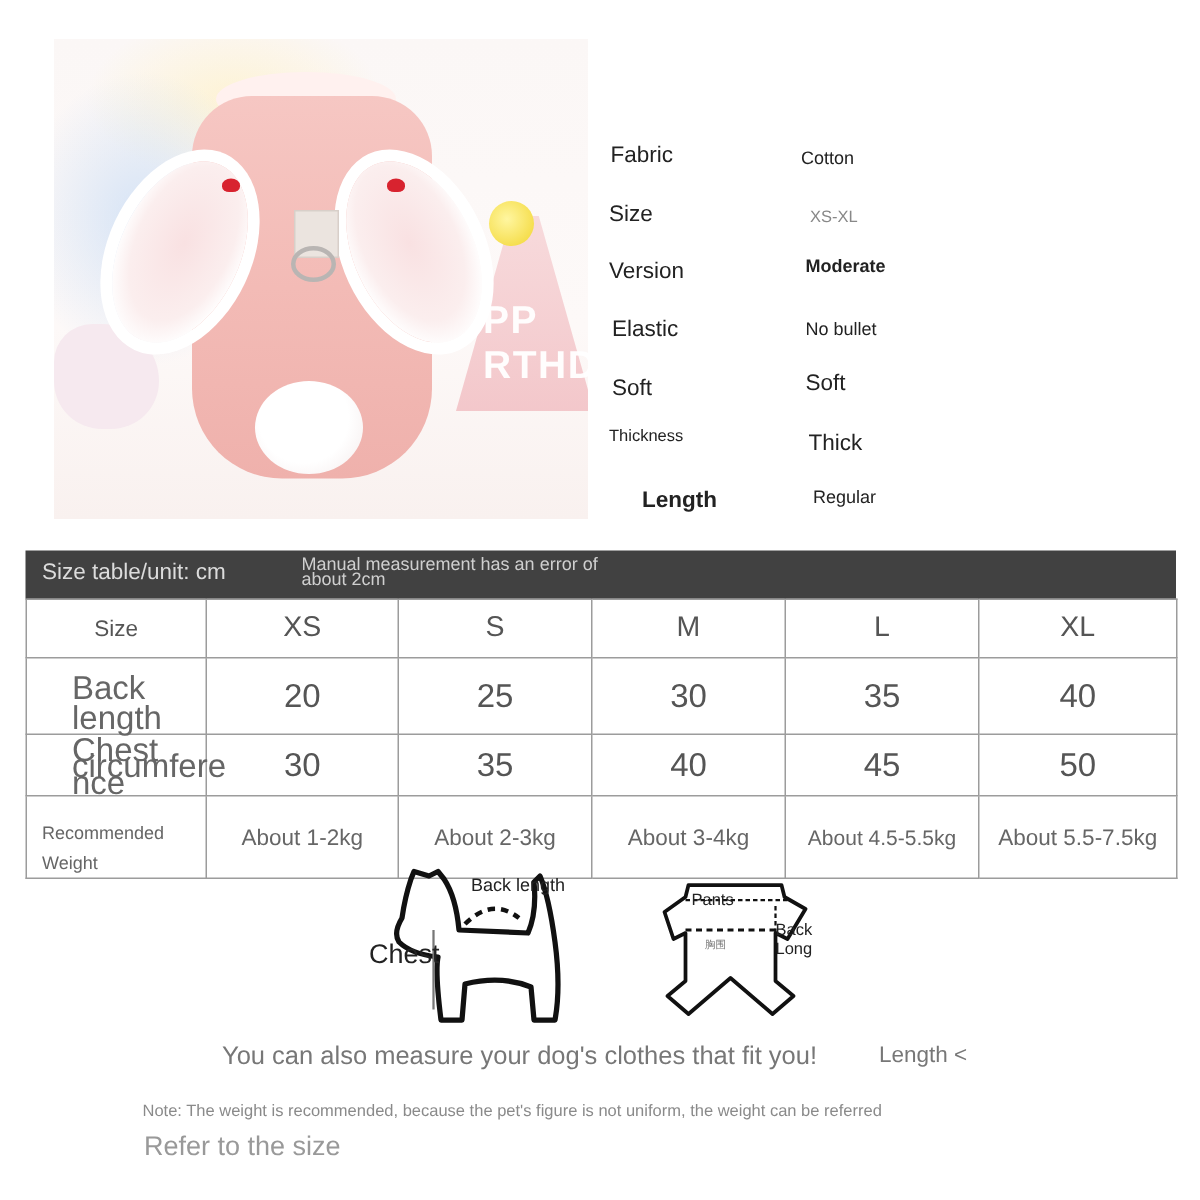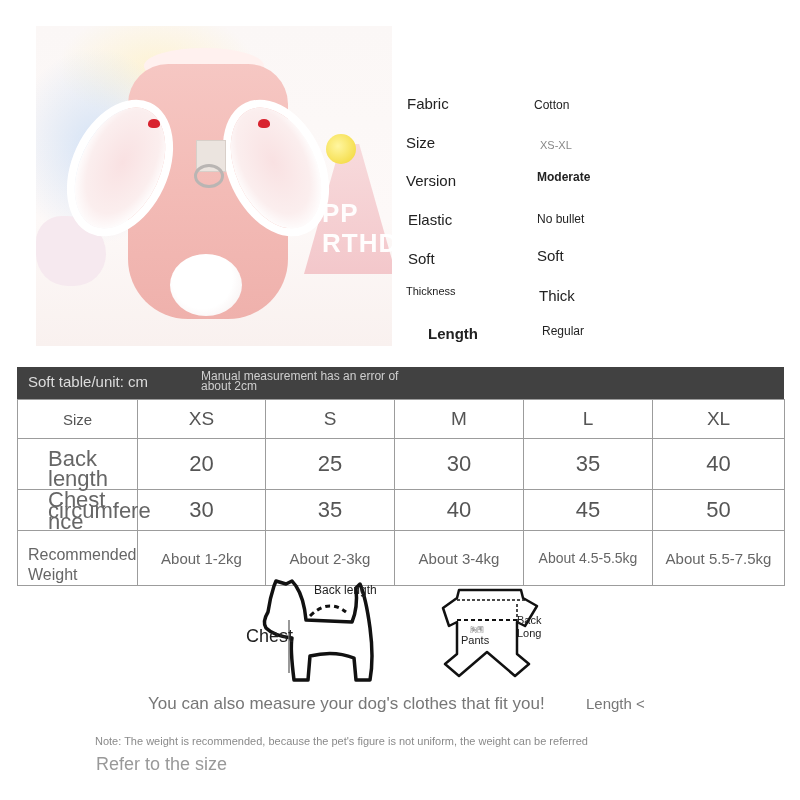--- a/index.html
+++ b/index.html
@@ -74,21 +74,21 @@
   .table-head .note { position: absolute; left: 184px; top: 4px; font-size: 12px; line-height: 10px; color: #cfcfcf; width: 220px; }
   table { border-collapse: collapse; width: 767px; table-layout: fixed; }
   td { border: 1.5px solid #9c9c9c; text-align: center; vertical-align: middle; color: #555; }
   tr.r-size td { height: 39px; font-size: 19px; }
   tr.r-size td.rowhead { font-size: 15px; color: #555; }
   tr.r-back td { height: 43px; font-size: 22px; }
   tr.r-chest td { height: 41px; font-size: 22px; }
   tr.r-weight td { height: 40px; font-size: 15px; color: #666; }
   tr.r-weight td.small { font-size: 14px; }
   td.rowhead { font-size: 11px; color: #666; text-align: left; padding-left: 30px; line-height: 11px; }
-  td.rowhead.w { padding-left: 10px; font-size: 16px; line-height: 20px; padding-top: 14px; }
+  td.rowhead.w { padding-left: 10px; font-size: 12px; line-height: 20px; padding-top: 14px; }
   td.rowhead.bk { line-height: 20px; padding-top: 10px; }
 
   
   .diagram { position: absolute; }
   .diag-text { position: absolute; white-space: nowrap; color: #222; }
 
   
   .tagline { position: absolute; left: 148px; top: 694px; font-size: 17px; color: #777; white-space: nowrap; }
   .length-link { position: absolute; left: 586px; top: 695px; font-size: 15px; color: #777; white-space: nowrap; }
   .note-text { position: absolute; left: 95px; top: 735px; font-size: 11px; color: #8a8a8a; white-space: nowrap; }
@@ -132,21 +132,21 @@
 
   <span class="spec-label" style="left:406px;top:285px;font-size:11px;">Thickness</span>
   <span class="spec-value big" style="left:512px;top:287px;">Thick</span>
 
   <span class="spec-label" style="left:428px;top:325px;font-weight:bold;">Length</span>
   <span class="spec-value" style="left:515px;top:324px;">Regular</span>
 </div>
 
 <div class="size-table">
   <div class="table-head">
-    <span class="title">Soft table/unit: cm</span>
+    <span class="title">Size table/unit: cm</span>
     <span class="note">Manual measurement has an error of about 2cm</span>
   </div>
   <table>
     <colgroup>
       <col style="width:120px">
         <col style="width:128px">
         <col style="width:129px">
         <col style="width:129px">
         <col style="width:129px">
         <col style="width:132px">
@@ -206,21 +206,21 @@
   <span class="diag-text" style="left:2px;top:48px;font-size:18px;">Chest</span>
 </div>
 
 <div class="diagram" style="left:437px;top:584px;width:110px;height:96px;">
   <svg width="110" height="96" viewBox="0 0 110 96">
     <path d="M14 6 L76 6 L78 14 L92 22 L80 42 L72 38 L72 70 L84 80 L70 92 L42 68 L14 92 L0 80 L12 70 L12 38 L4 42 L-2 24 L12 14 Z" transform="translate(8,0)" fill="none" stroke="#111" stroke-width="2.5" stroke-linejoin="round"></path>
     <line x1="20" y1="36" x2="80" y2="36" stroke="#111" stroke-width="2" stroke-dasharray="4 3"></line>
     <line x1="20" y1="16" x2="88" y2="16" stroke="#111" stroke-width="1.5" stroke-dasharray="3 2"></line>
     <line x1="80" y1="20" x2="80" y2="66" stroke="#111" stroke-width="1.5" stroke-dasharray="3 2"></line>
   </svg>
-  <span class="diag-text" style="left:24px;top:10px;font-size:11px;margin-top:40px;">Pants</span>
+  <span class="diag-text" style="left:24px;top:10px;font-size:11px;">Pants</span>
   <span class="diag-text" style="left:80px;top:30px;font-size:11px;line-height:13px;">
     <span>Back</span><br>
     <span>Long</span>
   </span>
   <span class="diag-text" style="left:33px;top:41px;font-size:7px;color:#777;">胸围</span>
 </div>
 
 <span class="tagline">You can also measure your dog's clothes that fit you!</span>
 <span class="length-link">Length &lt;</span>
 <span class="note-text">Note: The weight is recommended, because the pet's figure is not uniform, the weight can be referred</span>

